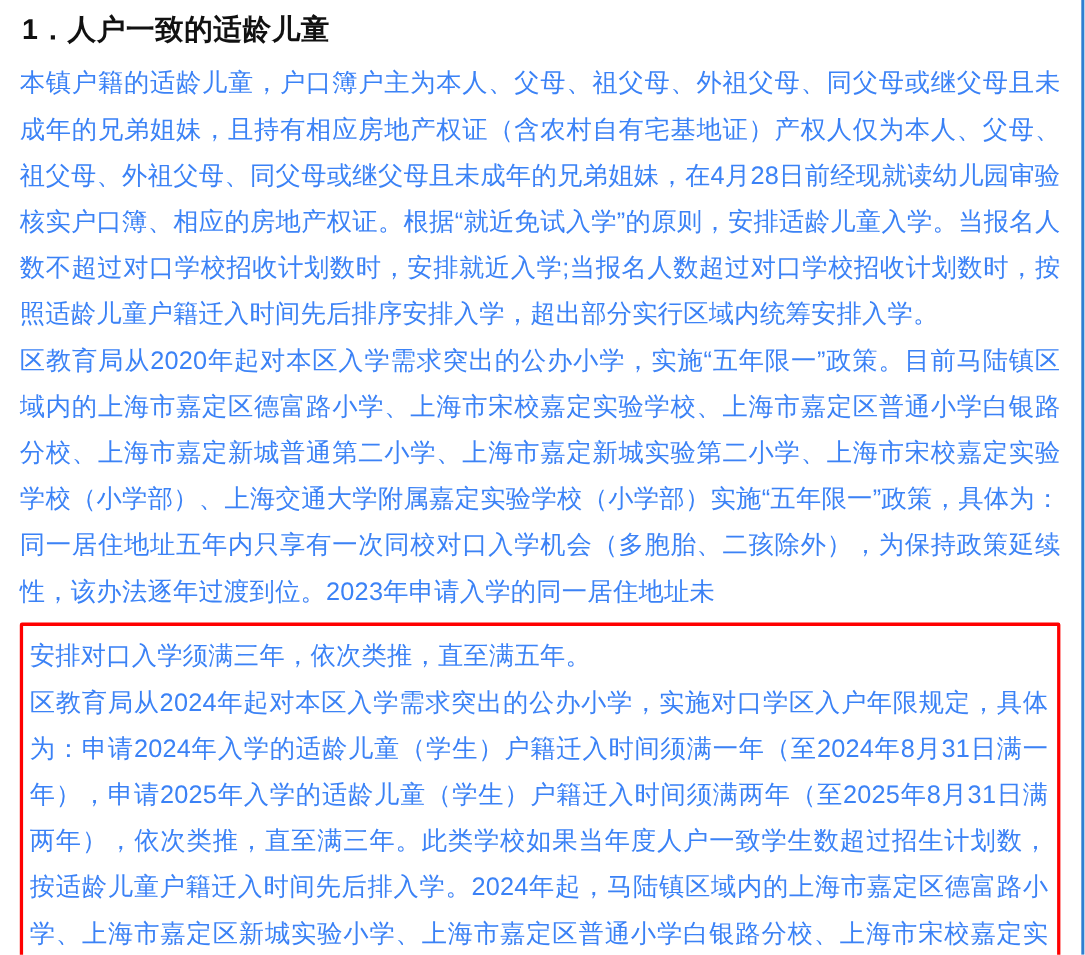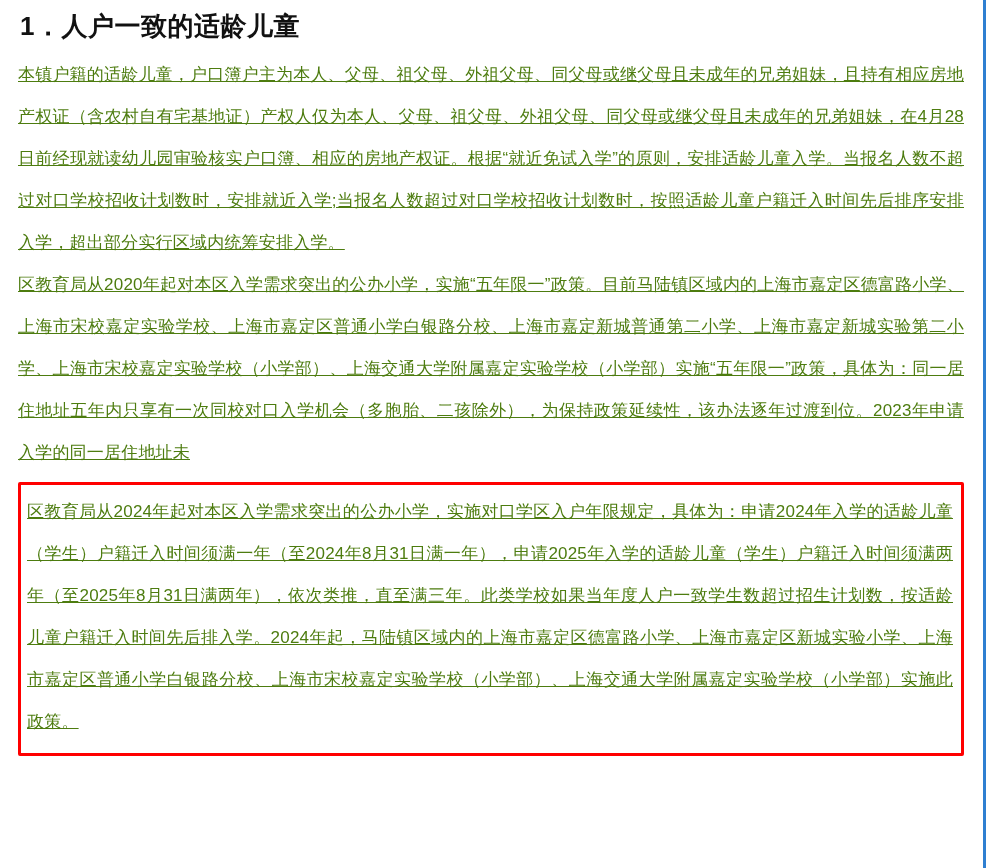--- a/index.html
+++ b/index.html
@@ -32,28 +32,27 @@
   }
   .section-title {
     font-size: 26px;
     font-weight: bold;
     letter-spacing: 0.5px;
     margin: 4px 0 10px 2px;
     line-height: 1.3;
     color: #111111;
   }
   .para {
-    font-size: 17px;
+    font-size: 23px;
     line-height: 42px;
     text-align: justify;
     text-justify: inter-ideograph;
     margin: 0 0 0 0;
-    color: #4d7c0f;
+    color: #3b82f6;
     letter-spacing: 0.2px;
-    text-decoration: underline;
   }
   .para + .para {
     margin-top: 0;
   }
   .highlight-box {
     position: relative;
     border: 3px solid #ff0000;
     border-radius: 2px;
     margin-top: 8px;
     padding: 6px 8px 10px 6px;
@@ -73,16 +72,17 @@
 
   <div class="right-rule"></div>
 
   <h1 class="section-title">1．人户一致的适龄儿童</h1>
 
   <p class="para flow-a">本镇户籍的适龄儿童，户口簿户主为本人、父母、祖父母、外祖父母、同父母或继父母且未成年的兄弟姐妹，且持有相应房地产权证（含农村自有宅基地证）产权人仅为本人、父母、祖父母、外祖父母、同父母或继父母且未成年的兄弟姐妹，在4月28日前经现就读幼儿园审验核实户口簿、相应的房地产权证。根据“就近免试入学”的原则，安排适龄儿童入学。当报名人数不超过对口学校招收计划数时，安排就近入学;当报名人数超过对口学校招收计划数时，按照适龄儿童户籍迁入时间先后排序安排入学，超出部分实行区域内统筹安排入学。</p>
 
   <p class="para flow-a">区教育局从2020年起对本区入学需求突出的公办小学，实施“五年限一”政策。目前马陆镇区域内的上海市嘉定区德富路小学、上海市宋校嘉定实验学校、上海市嘉定区普通小学白银路分校、上海市嘉定新城普通第二小学、上海市嘉定新城实验第二小学、上海市宋校嘉定实验学校（小学部）、上海交通大学附属嘉定实验学校（小学部）实施“五年限一”政策，具体为：同一居住地址五年内只享有一次同校对口入学机会（多胞胎、二孩除外），为保持政策延续性，该办法逐年过渡到位。2023年申请入学的同一居住地址未</p>
 
   <div class="highlight-box">
+    <p class="para">安排对口入学须满三年，依次类推，直至满五年。</p>
     <p class="para">区教育局从2024年起对本区入学需求突出的公办小学，实施对口学区入户年限规定，具体为：申请2024年入学的适龄儿童（学生）户籍迁入时间须满一年（至2024年8月31日满一年），申请2025年入学的适龄儿童（学生）户籍迁入时间须满两年（至2025年8月31日满两年），依次类推，直至满三年。此类学校如果当年度人户一致学生数超过招生计划数，按适龄儿童户籍迁入时间先后排入学。2024年起，马陆镇区域内的上海市嘉定区德富路小学、上海市嘉定区新城实验小学、上海市嘉定区普通小学白银路分校、上海市宋校嘉定实验学校（小学部）、上海交通大学附属嘉定实验学校（小学部）实施此政策。</p>
   </div>
 
 </div>
 
 </body></html>

